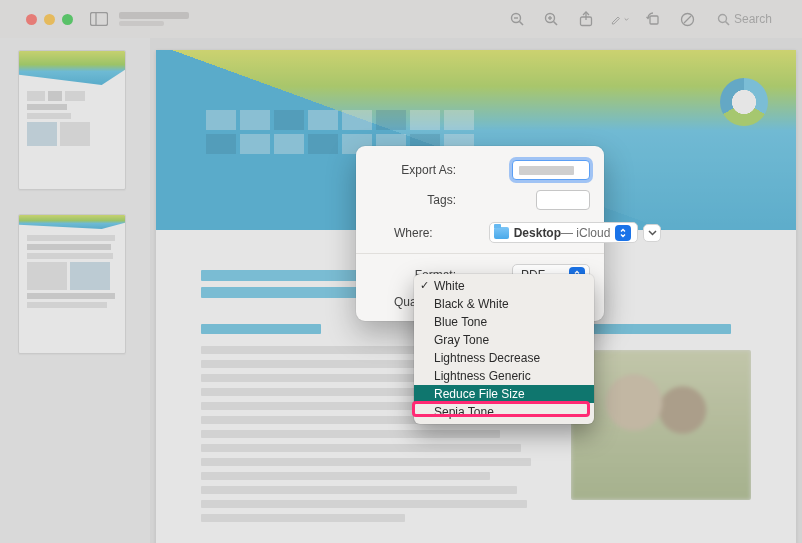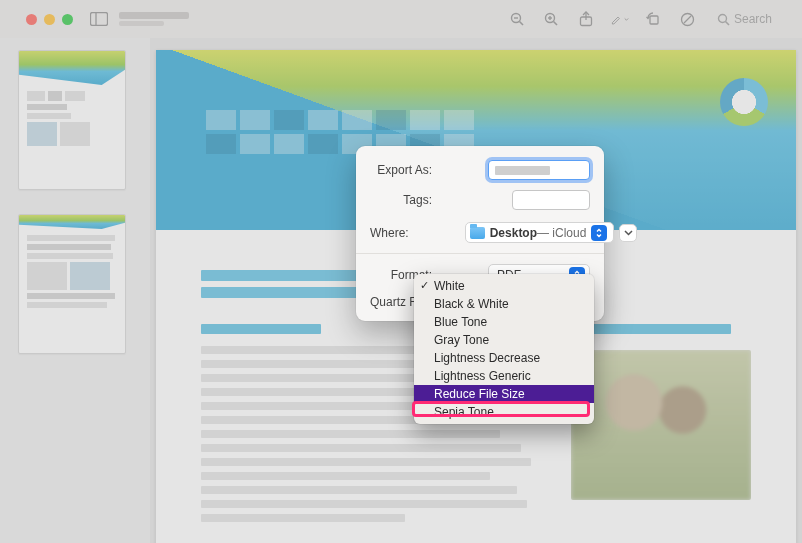--- a/index.html
+++ b/index.html
@@ -151,20 +151,21 @@
     padding: 14px 14px 12px 14px;
     color: #3a3a3a;
   }
   .sheet-row {
     display: flex; align-items: center; margin-bottom: 10px;
   }
   .sheet-row.tags { margin-bottom: 12px; gap: 24px; }
   .sheet-label {
     width: 70px; text-align: right; padding-right: 8px;
     color: #444;
+    margin-left: 24px;
   }
   .sheet-field { flex: 1; position: relative; display: flex; align-items: center; padding-left: 48px; }
 
   .text-input {
     flex: 1; height: 20px;
     background: #fff;
     border: 1px solid #c6c6c6;
     border-radius: 4px;
     padding: 0 6px;
     display: flex; align-items: center;
@@ -250,21 +251,21 @@
     height: 18px;
     display: flex; align-items: center;
     padding: 0 12px 0 20px;
     position: relative;
     white-space: nowrap;
   }
   .menu-item .chk {
     position: absolute; left: 6px; top: 2px; font-size: 11px;
   }
   .menu-item.sel {
-    background: #4c1d95;
+    background: #0f766e;
     color: #fff;
   }
   .highlight-ring {
     position: absolute;
     border: 3px solid #ff2a74;
     border-radius: 4px;
     pointer-events: none;
     z-index: 25;
   }
 

